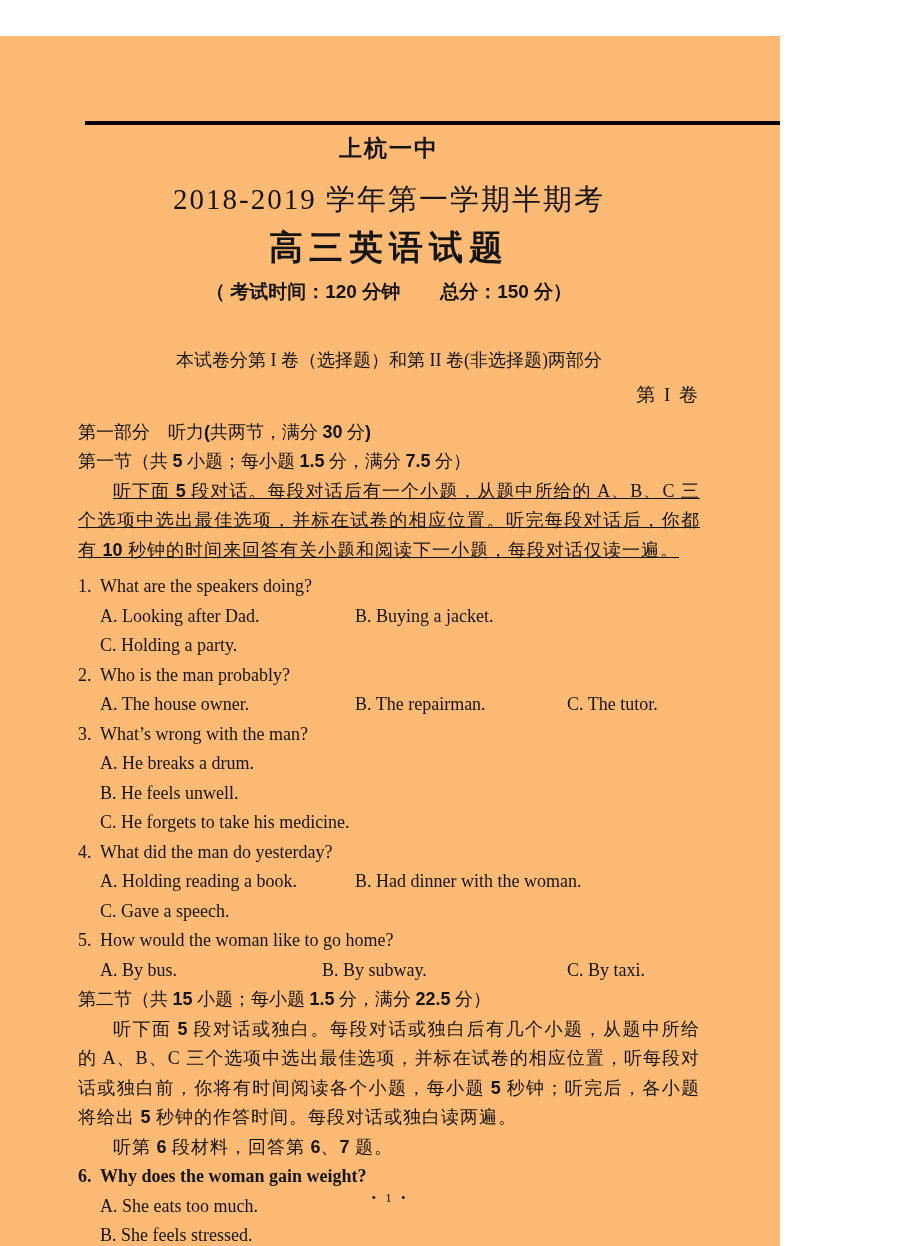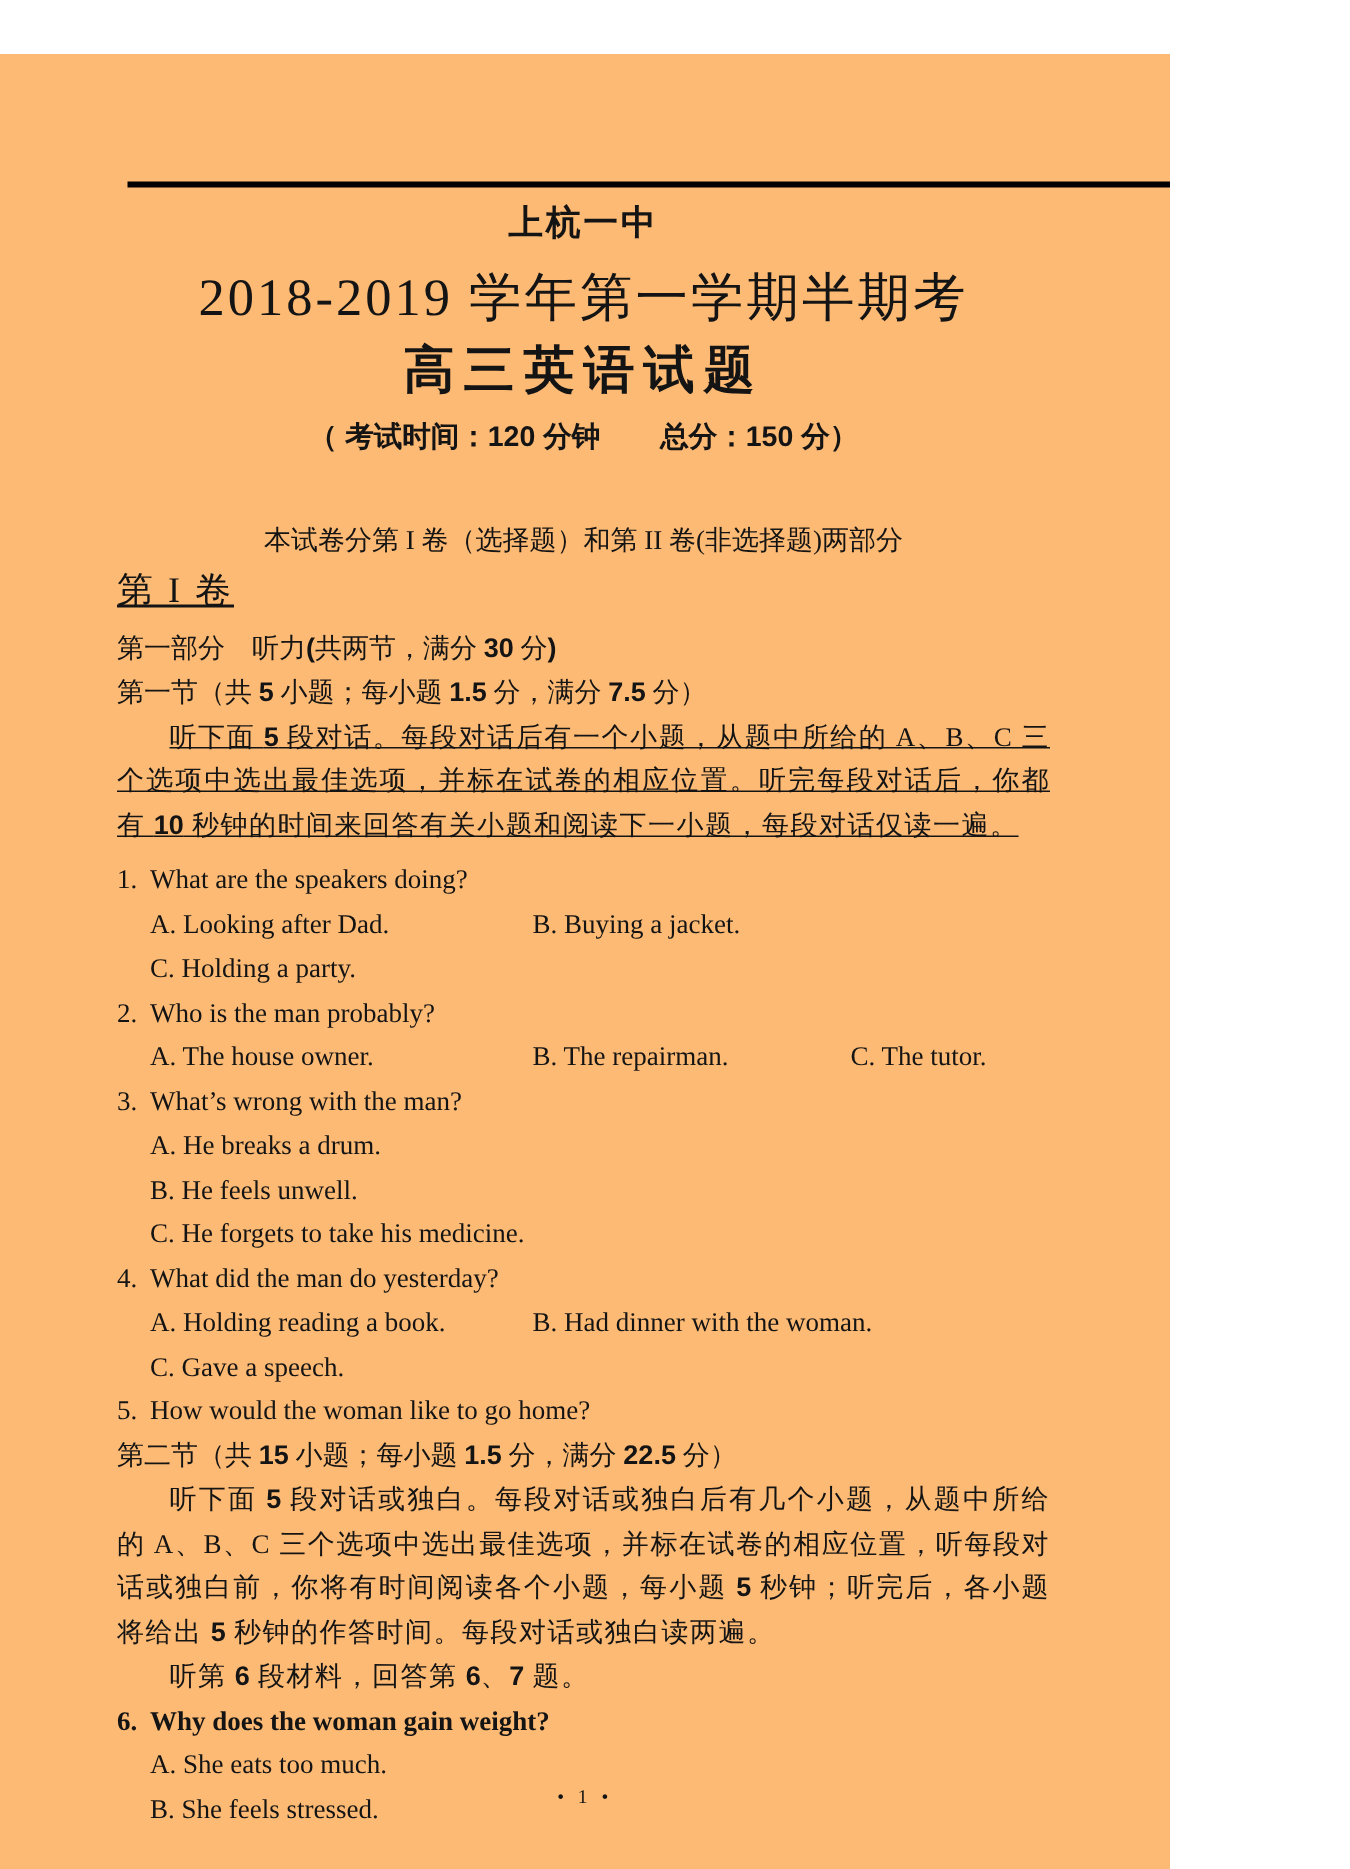--- a/index.html
+++ b/index.html
@@ -12,29 +12,29 @@
     overflow:hidden;
     margin-top:36px;
   }
   .content{padding:0 80px 0 78px;}
   .rule{margin:85px 0 0 7px;width:733px;height:4px;background:#000;}
   .school{
     margin-top:9px;text-align:center;
     font-family:"Liberation Sans","DejaVu Sans",sans-serif;
     font-weight:700;font-size:23px;line-height:29px;letter-spacing:2px;
   }
-  .term{margin-top:16px;text-align:center;font-size:35px;line-height:40px;letter-spacing:2px;}
+  .term{margin-top:16px;text-align:center;font-size:29px;line-height:40px;letter-spacing:2px;}
   .ptitle{margin-top:5px;text-align:center;font-size:34px;line-height:47px;letter-spacing:6px;font-weight:bold;}
   .info{
     margin-top:7px;display:flex;justify-content:center;gap:40px;
     font-family:"Liberation Sans","DejaVu Sans",sans-serif;
     font-weight:600;font-size:19px;line-height:27px;
   }
   .splitnote{margin-top:41px;text-align:center;font-size:18.5px;line-height:28px;}
-  .vol{margin-top:2px;text-align:left;font-size:24px;line-height:33px;letter-spacing:2px;text-decoration:underline;}
+  .vol{margin-top:2px;text-align:right;font-size:19px;line-height:33px;letter-spacing:2px;}
   .doc{font-size:18px;line-height:29.5px;}
   .head1{margin-top:7px;}
   .para{text-align:justify;text-indent:35px;letter-spacing:1px;}
   .para1{margin-bottom:7px;text-decoration:underline;}
   .material{text-indent:35px;letter-spacing:1px;}
   .bnum{font-family:"Liberation Sans","DejaVu Sans",sans-serif;font-weight:700;letter-spacing:0;}
   .qnum{display:inline-block;min-width:22px;}
   .optrow{padding-left:22px;}
   .optrow span{display:inline-block;vertical-align:top;}
   .cols-std .oA{width:255px}.cols-std .oB{width:212px}
@@ -94,20 +94,23 @@
       <div class="qline">
         <span class="qnum">4.</span><span>What did the man do yesterday?</span>
       </div>
       <div class="optrow cols-q4">
         <span class="oA">A. Holding reading a book.</span><span class="oB">B. Had dinner with the woman.</span><span class="oC">C. Gave a speech.</span>
       </div>
 
       <div class="qline">
         <span class="qnum">5.</span><span>How would the woman like to go home?</span>
       </div>
+      <div class="optrow cols-q5">
+        <span class="oA">A. By bus.</span><span class="oB">B. By subway.</span><span class="oC">C. By taxi.</span>
+      </div>
 
       <div><span>第二节（共 </span><span class="bnum">15</span><span> 小题；每小题 </span><span class="bnum">1.5</span><span> 分，满分 </span><span class="bnum">22.5</span><span> 分）</span></div>
       <div class="para"><span>听下面 </span><span class="bnum">5</span><span> 段对话或独白。每段对话或独白后有几个小题，从题中所给的 A、B、C 三个选项中选出最佳选项，并标在试卷的相应位置，听每段对话或独白前，你将有时间阅读各个小题，每小题 </span><span class="bnum">5</span><span> 秒钟；听完后，各小题将给出 </span><span class="bnum">5</span><span> 秒钟的作答时间。每段对话或独白读两遍。</span></div>
       <div class="material"><span>听第 </span><span class="bnum">6</span><span> 段材料，回答第 </span><span class="bnum">6</span><span>、</span><span class="bnum">7</span><span> 题。</span></div>
 
       <div class="qline qbold">
         <span class="qnum">6.</span><span>Why does the woman gain weight?</span>
       </div>
       <div class="optstack">
         <div>A. She eats too much.</div>

